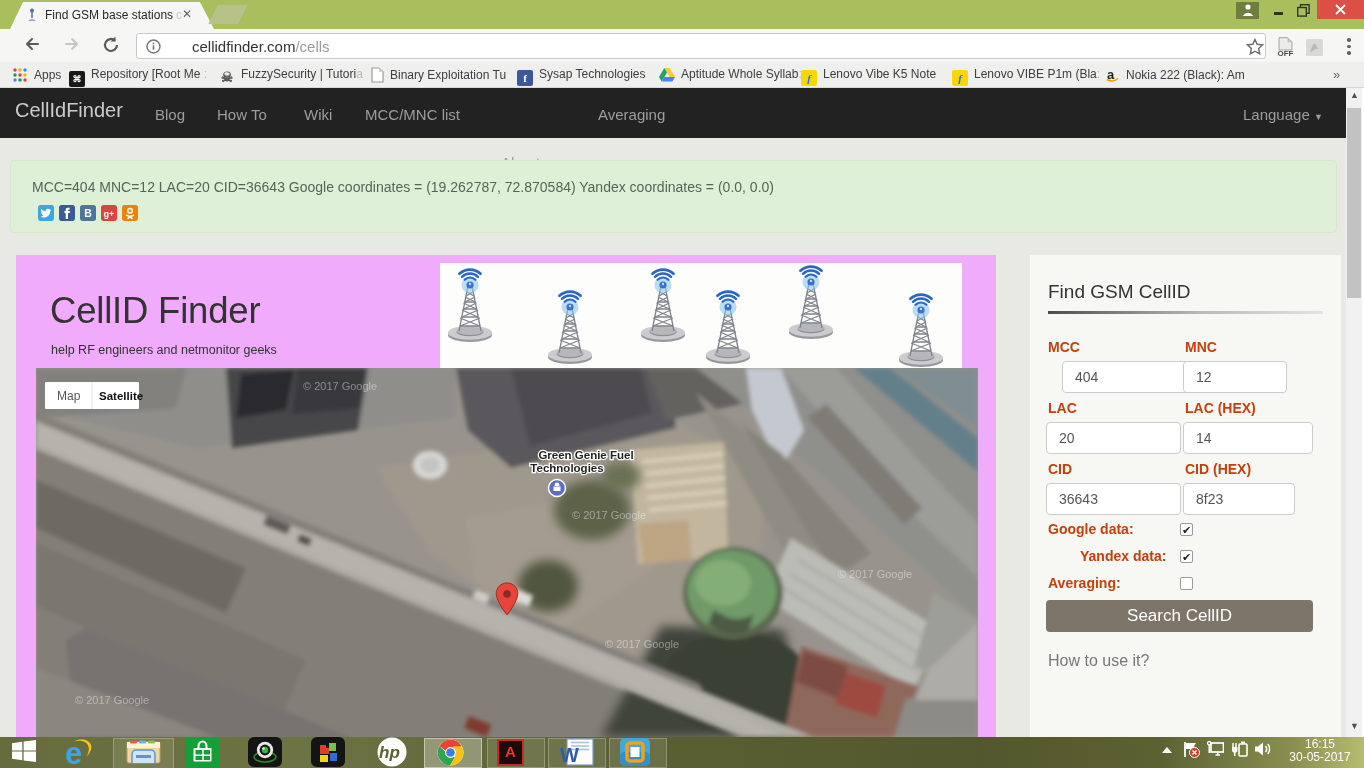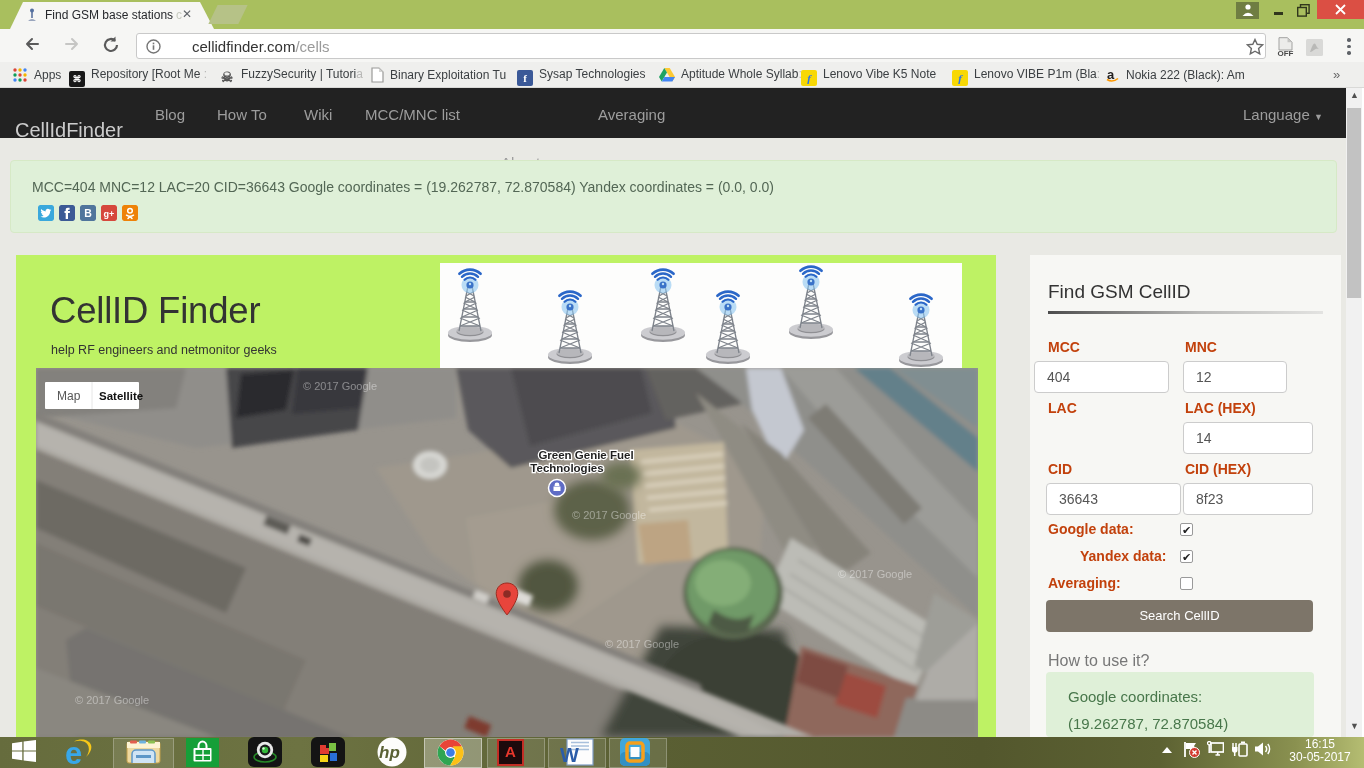--- a/index.html
+++ b/index.html
@@ -22,39 +22,39 @@
 #menudots div { width:3.5px; height:3.5px; background:#5f6368; border-radius:50%; margin-bottom:3.2px; }
 
 
 #bookmarks { top:62px; left:0; width:1364px; height:26px; background:#efefed; border-bottom:1px solid #d9d9d7; }
 .bm { position:absolute; top:67px; height:16px; white-space:nowrap; font-size:12px; color:#3c4043; }
 .bm .ic { display:inline-block; width:16px; height:16px; vertical-align:-4px; margin-right:6px; border-radius:2px; text-align:center; font-size:11px; line-height:16px; color:#fff; font-weight:bold; }
 .dim { color:#b9b9b7; }
 
 
 #navbar { top:88px; left:0; width:1346px; height:50px; background:#222; }
-#brand { top:99px; left:15px; font-size:20px; color:#ccc;margin-top:20px; }
+#brand { top:99px; left:15px; font-size:20px; color:#ccc; }
 .navlink { position:absolute; top:106px; font-size:15px; color:#9d9d9d; }
 #alert { top:160px; left:10px; width:1327px; height:73px; background:#dff0d8; border:1px solid #d6e9c6; border-radius:4px; }
 #alerttext { position:absolute; top:18px; left:21px; font-size:14px; color:#536755; }
 .soc { position:absolute; top:44px; width:16px; height:16px; border-radius:2px; color:#fff; font-size:11px; font-weight:bold; text-align:center; line-height:16px; }
 
-#leftcard { top:255px; left:16px; width:980px; height:482px; background:#bef264; }
+#leftcard { top:255px; left:16px; width:980px; height:482px; background:#f0abfc; }
 #h1 { top:35px; left:34px; font-size:36.5px; color:#333; letter-spacing:-0.2px; }
 #sub { top:88px; left:35px; font-size:12.5px; color:#333; }
 #towers { top:8px; left:424px; width:522px; height:105px; background:#fdfdfc; }
 #map { top:113px; left:20px; width:942px; height:369px; background:#9a958e; overflow:hidden; }
 
 #sidebar { top:255px; left:1030px; width:311px; height:482px; background:#f7f7f4; }
 #sbtitle { top:26px; left:18px; font-size:19px; color:#333; }
 #sbhr { top:56px; left:18px; width:275px; height:3px; background:linear-gradient(to right,#4c4c4c,#b9b9b7 55%,#e3e3e1); }
 .sblabel { position:absolute; font-size:14px; font-weight:bold; color:#c2410c; }
 .sbinput { position:absolute; width:135px; height:32px; background:#fff; border:1px solid #ccc; border-radius:4px; font-size:14px; color:#555; line-height:30px; padding-left:12px; }
 .cb { position:absolute; left:150px; width:13px; height:13px; background:#fff; border:1px solid #9a9a9a; border-radius:2px; font-size:11px; line-height:13px; text-align:center; color:#222; }
-#sbbutton { top:345px; left:16px; width:267px; height:32px; background:#7d7569; border-radius:4px; color:#fff; font-size:13px; text-align:center; line-height:32px; }
+#sbbutton { top:345px; left:16px; width:267px; height:32px; background:#7d7569; border-radius:4px; color:#fff; font-size:17px; text-align:center; line-height:32px; }
 #howto { top:397px; left:18px; font-size:16px; color:#777; }
 #greenbox { top:417px; left:16px; width:268px; height:65px; background:#dff0d8; border-radius:4px; color:#48774b; font-size:15px; }
 
 
 #scrollbar { top:88px; left:1346px; width:16px; height:649px; background:#f1f1f1; }
 
 
 #taskbar { top:737px; left:0; width:1364px; height:31px; background:linear-gradient(to right,#666c3d 0%,#6d7342 22%,#5a5f33 48%,#53572d 72%,#5c6132 85%,#8a9150 95%,#b5bd72 100%); }
 .tbtn { position:absolute; top:738px; width:58px; height:30px; }
 .tbtn.open { background:rgba(255,255,255,0.10); border:1px solid rgba(255,255,255,0.25); }
@@ -342,41 +342,38 @@
  </g>
 </svg>
 </div>
   </div>
 
   <div class="abs" id="sidebar">
     <div class="abs" id="sbtitle">Find GSM CellID</div>
     <div class="abs" id="sbhr"></div>
     <div class="abs sblabel" style="top:84px;left:18px;">MCC</div>
     <div class="abs sblabel" style="top:84px;left:155px;">MNC</div>
-    <div class="abs sbinput" style="top:106px;left:4px;">404</div>
+    <div class="abs sbinput" style="top:106px;left:32px;">404</div>
     <div class="abs sbinput" style="top:106px;left:153px;width:104px;">12</div>
     <div class="abs sblabel" style="top:145px;left:18px;">LAC</div>
     <div class="abs sblabel" style="top:145px;left:155px;">LAC (HEX)</div>
+    <div class="abs sbinput" style="top:167px;left:16px;">20</div>
     <div class="abs sbinput" style="top:167px;left:153px;width:130px;">14</div>
     <div class="abs sblabel" style="top:206px;left:18px;">CID</div>
     <div class="abs sblabel" style="top:206px;left:155px;">CID (HEX)</div>
     <div class="abs sbinput" style="top:228px;left:16px;">36643</div>
-    <div class="abs sbinput" style="top:228px;left:153px;width:130px;">8f23</div>
+    <div class="abs sbinput" style="top:228px;left:153px;width:112px;">8f23</div>
     <div class="abs sblabel" style="top:266px;left:18px;">Google data:</div>
     <div class="cb" style="top:268px;">✔</div>
     <div class="abs sblabel" style="top:293px;left:18px;margin-left:32px;">Yandex data:</div>
     <div class="cb" style="top:295px;">✔</div>
     <div class="abs sblabel" style="top:320px;left:18px;">Averaging:</div>
     <div class="cb" style="top:322px;"></div>
     <div class="abs" id="sbbutton">Search CellID</div>
     <div class="abs" id="howto">How to use it?</div>
-    <div class="abs" id="greenbox">
-      <div style="position:absolute;top:16px;left:22px;">Google coordinates:</div>
-      <div style="position:absolute;top:43px;left:22px;">(19.262787, 72.870584)</div>
-    </div>
   </div>
 
   <div class="abs" id="scrollbar">
     <div style="position:absolute;top:2px;left:4px;font-size:9px;color:#505050;">▲</div>
     <div style="position:absolute;top:20px;left:1px;width:14px;height:190px;background:#c2c2c2;"></div>
     <div style="position:absolute;top:633px;left:4px;font-size:9px;color:#505050;">▼</div>
   </div>
   <div class="abs" style="top:88px;left:1362px;width:2px;height:649px;background:#fff;"></div>
 
   <div class="abs" id="taskbar"></div>

